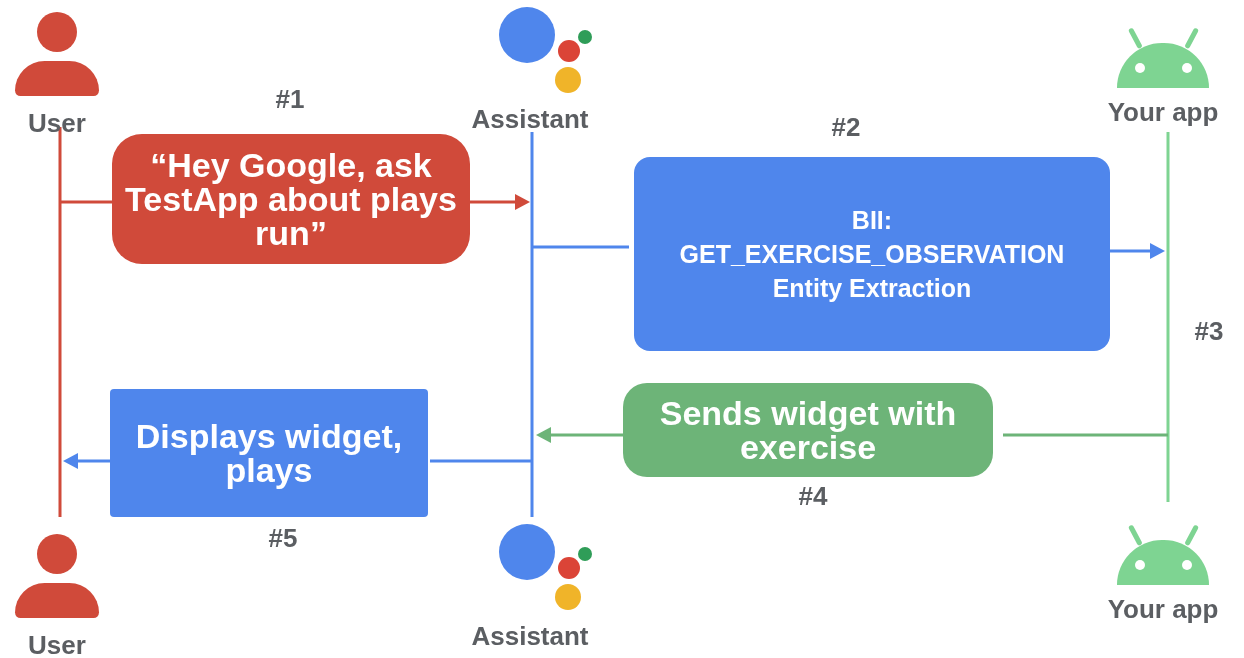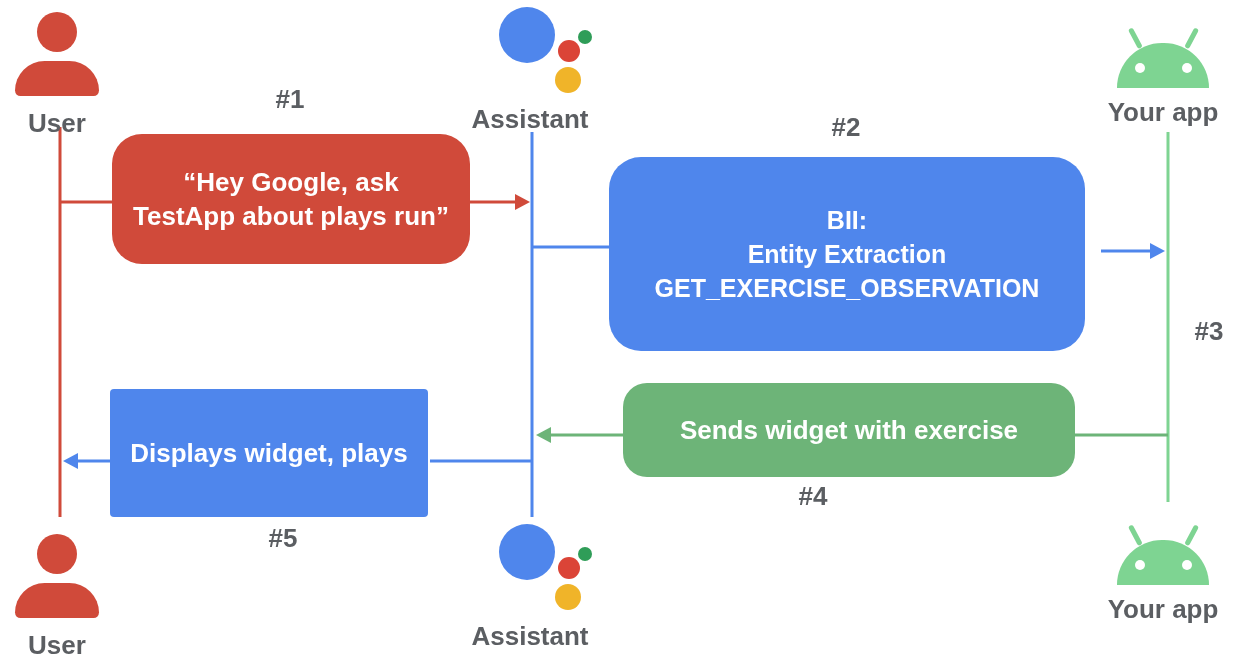--- a/index.html
+++ b/index.html
@@ -42,21 +42,21 @@
   .android-dome{position:absolute;left:4px;top:17px;width:92px;height:45px;border-radius:92px 92px 0 0;background:var(--android-green);}
   .android-eye{position:absolute;width:10px;height:10px;border-radius:50%;background:#fff;top:37px;}
   .android-eye.left{left:22px;} .android-eye.right{left:69px;}
   .android-antenna{position:absolute;width:5px;height:22px;border-radius:3px;background:var(--android-green);top:0;transform-origin:50% 100%;}
   .android-antenna.left{left:25px;transform:rotate(-28deg);}
   .android-antenna.right{left:71px;transform:rotate(28deg);}
   .android-icon + .actor-label{margin-top:9px;}
 
   
   .msg{position:absolute;display:flex;flex-direction:column;justify-content:center;align-items:center;
-       color:var(--white);font-weight:bold;text-align:center;font-size:26px;line-height:34px;}
+       color:var(--white);font-weight:bold;text-align:center;font-size:34px;line-height:34px;}
   .msg.red{background:var(--red);}
   .msg.blue{background:var(--blue);}
   .msg.green{background:var(--green);}
 
   .step-label{position:absolute;transform:translateX(-50%);font-size:26px;font-weight:bold;color:var(--text-gray);white-space:nowrap;}
 </style>
 </head>
 <body>
 
 <div class="canvas">
@@ -140,27 +140,27 @@
       <div class="android-eye right"></div>
     </div>
     <div class="actor-label">Your app</div>
   </div>
 
   <div class="msg red" style="left:112px;top:134px;width:358px;height:130px;border-radius:30px;">
     <div>“Hey Google, ask</div>
     <div>TestApp about plays run”</div>
   </div>
 
-  <div class="msg blue" style="left:609px;top:157px;width:476px;height:194px;border-radius:32px;font-size:25px;">
+  <div class="msg blue" style="left:634px;top:157px;width:476px;height:194px;border-radius:16px;font-size:25px;">
     <div>BII:</div>
+    <div>GET_EXERCISE_OBSERVATION</div>
     <div>Entity Extraction</div>
-    <div>GET_EXERCISE_OBSERVATION</div>
   </div>
 
-  <div class="msg green" style="left:623px;top:383px;width:452px;height:94px;border-radius:24px;">
+  <div class="msg green" style="left:623px;top:383px;width:370px;height:94px;border-radius:24px;">
     <div>Sends widget with exercise</div>
   </div>
 
   <div class="msg blue" style="left:110px;top:389px;width:318px;height:128px;border-radius:4px;">
     <div>Displays widget, plays</div>
   </div>
 
   <div class="step-label" style="left:290px;top:84px;">#1</div>
   <div class="step-label" style="left:846px;top:112px;">#2</div>
   <div class="step-label" style="left:1209px;top:316px;">#3</div>

